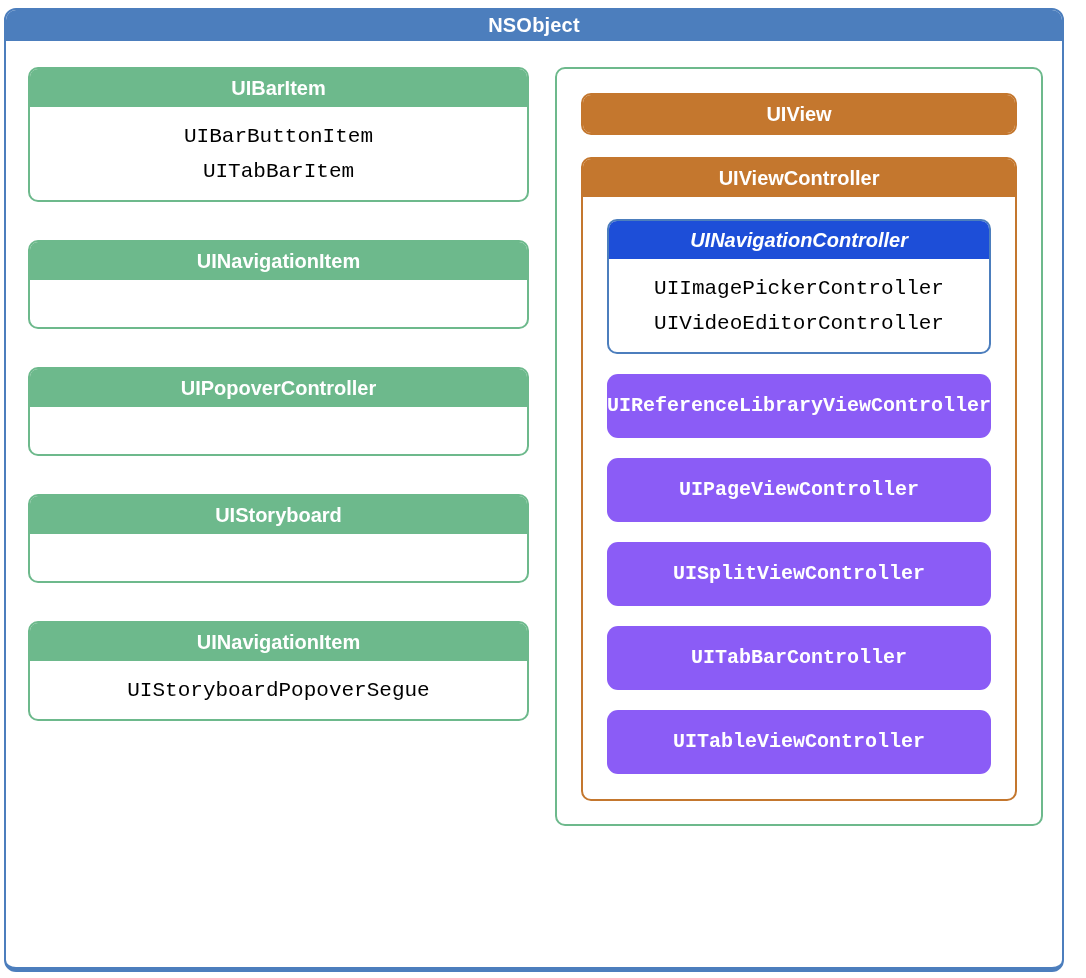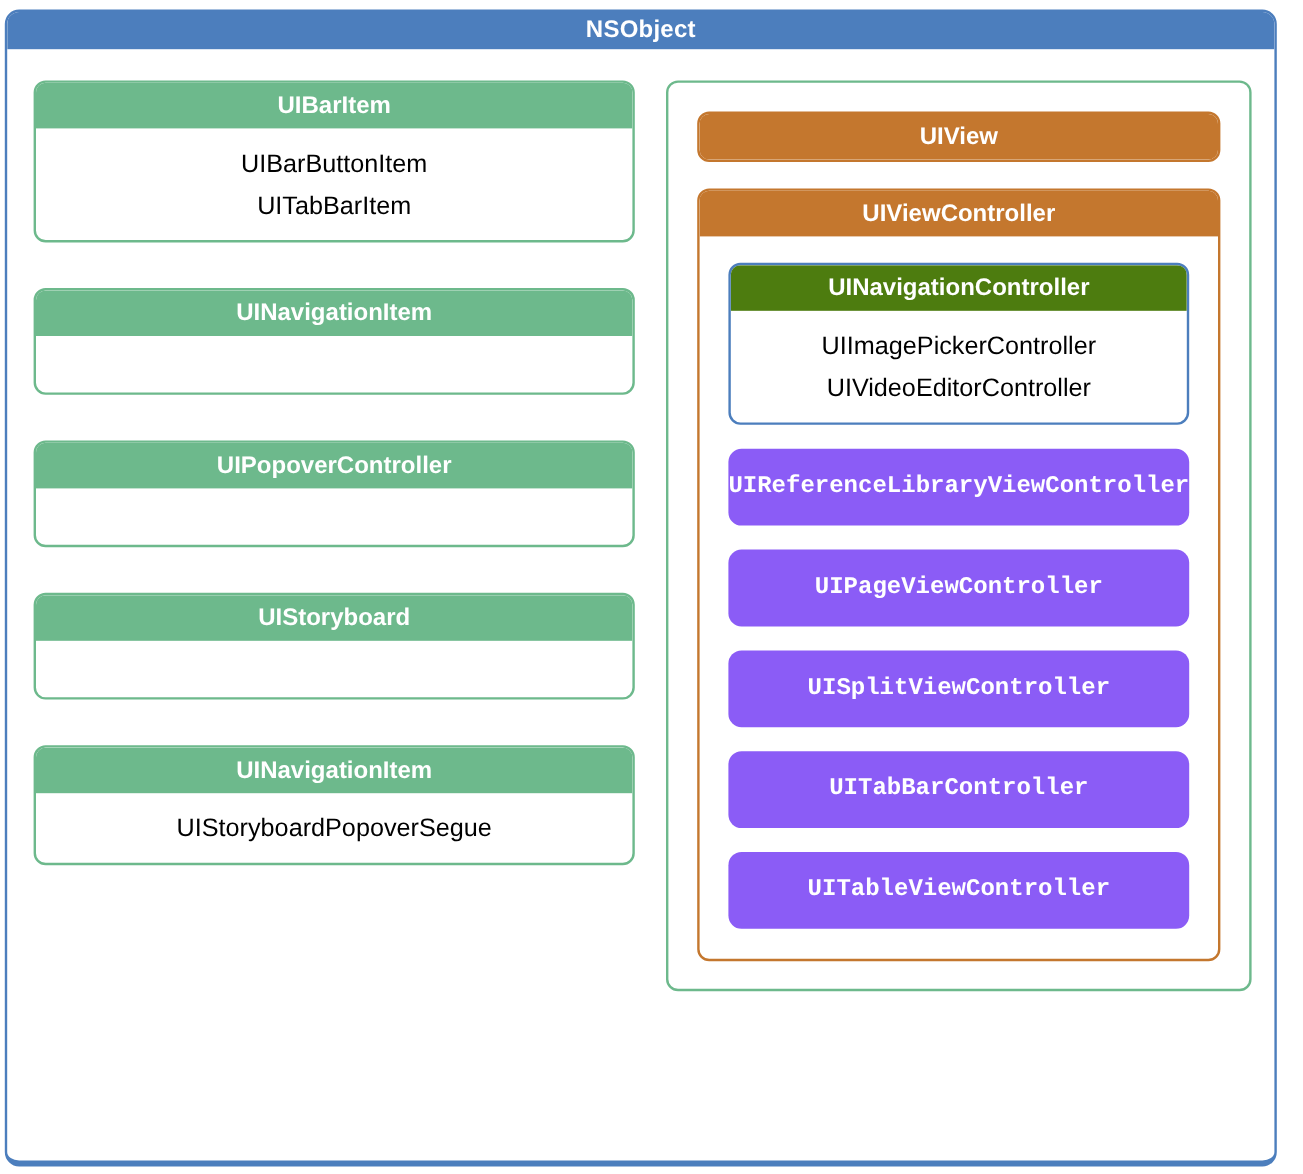--- a/index.html
+++ b/index.html
@@ -53,28 +53,29 @@
   .chead {
     height: 38px;
     line-height: 38px;
     text-align: center;
     color: #ffffff;
     font-weight: bold;
     font-size: 20px;
   }
   .chead.green  { background: #6DB98C; }
   .chead.orange { background: #C4772E; }
-  .chead.blue   { background: #4d7c0f; }
+  .chead.blue   { background: #1d4ed8; font-style: italic; }
 
   .cbody {
     text-align: center;
     font-size: 21px;
     line-height: 35px;
     color: #000000;
     padding: 12px 0 11px 0;
+    font-family: Liberation Mono, monospace;
   }
   .cbody.empty { height: 47px; padding: 0; }
 
   
   .resp-body { padding: 24px 24px 0 24px; }
   .vcgap { height: 22px; }
 
   .vc-body {
     padding: 22px 24px 25px 24px;
     display: flex;

